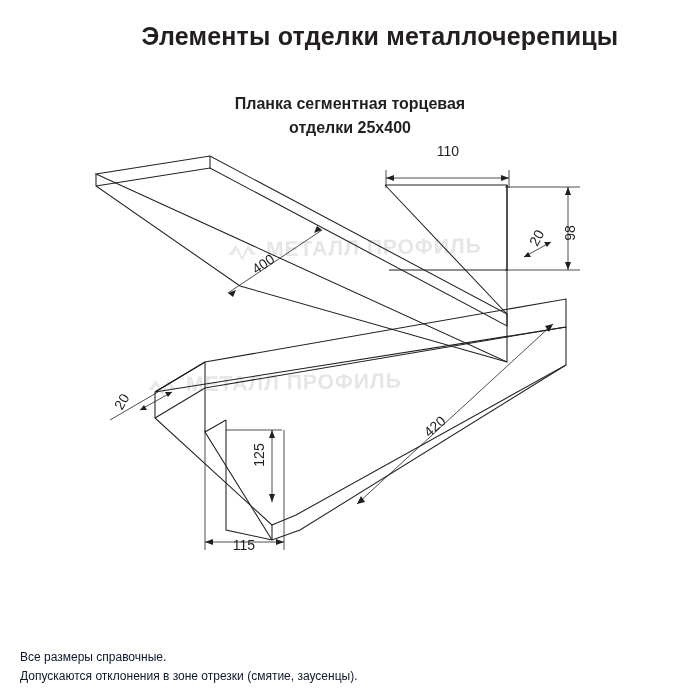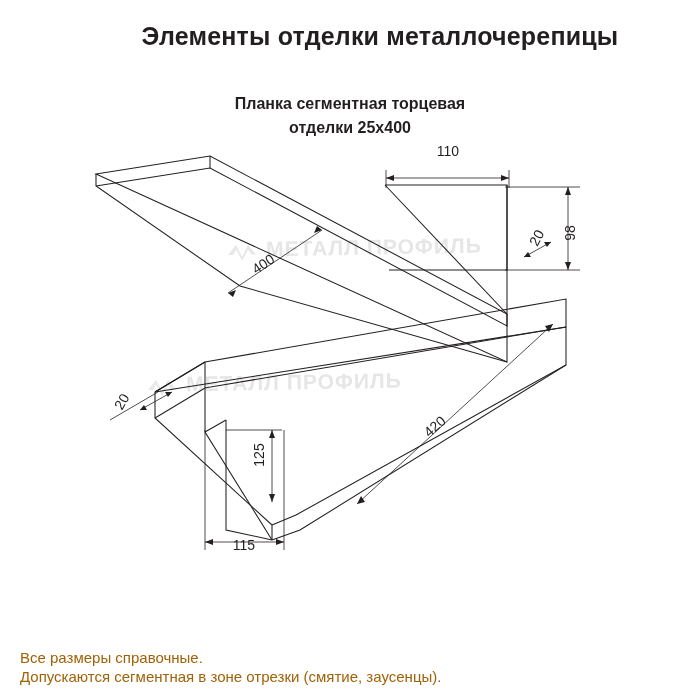--- a/index.html
+++ b/index.html
@@ -48,23 +48,23 @@
     position: absolute;
     top: 130px;
     left: 0;
     width: 700px;
     height: 470px;
   }
   .footnotes {
     position: absolute;
     left: 20px;
     bottom: 14px;
-    font-size: 15px;
+    font-size: 12px;
     line-height: 19px;
-    color: #a16207;
+    color: #0f172a;
   }
   .footnotes div { white-space: nowrap; }
   svg { display: block; }
   .dimtext {
     font-family: "Liberation Sans", sans-serif;
     font-size: 14px;
     fill: #231f20;
   }
   .wm {
     font-family: "Liberation Sans", sans-serif;
@@ -187,16 +187,16 @@
       <text class="dimtext" x="126" y="274" text-anchor="middle" transform="rotate(-60 126 274)">20</text>
       <text class="dimtext" x="438" y="300" text-anchor="middle" transform="rotate(-42 438 300)">420</text>
       <text class="dimtext" x="264" y="325" text-anchor="middle" transform="rotate(-90 264 325)">125</text>
       <text class="dimtext" x="244" y="420" text-anchor="middle">115</text>
 
     </svg>
   </div>
 
   <div class="footnotes">
     <div>Все размеры справочные.</div>
-    <div>Допускаются сегментная в зоне отрезки (смятие, заусенцы).</div>
+    <div>Допускаются отклонения в зоне отрезки (смятие, заусенцы).</div>
   </div>
 
 </div>
 
 </body></html>

